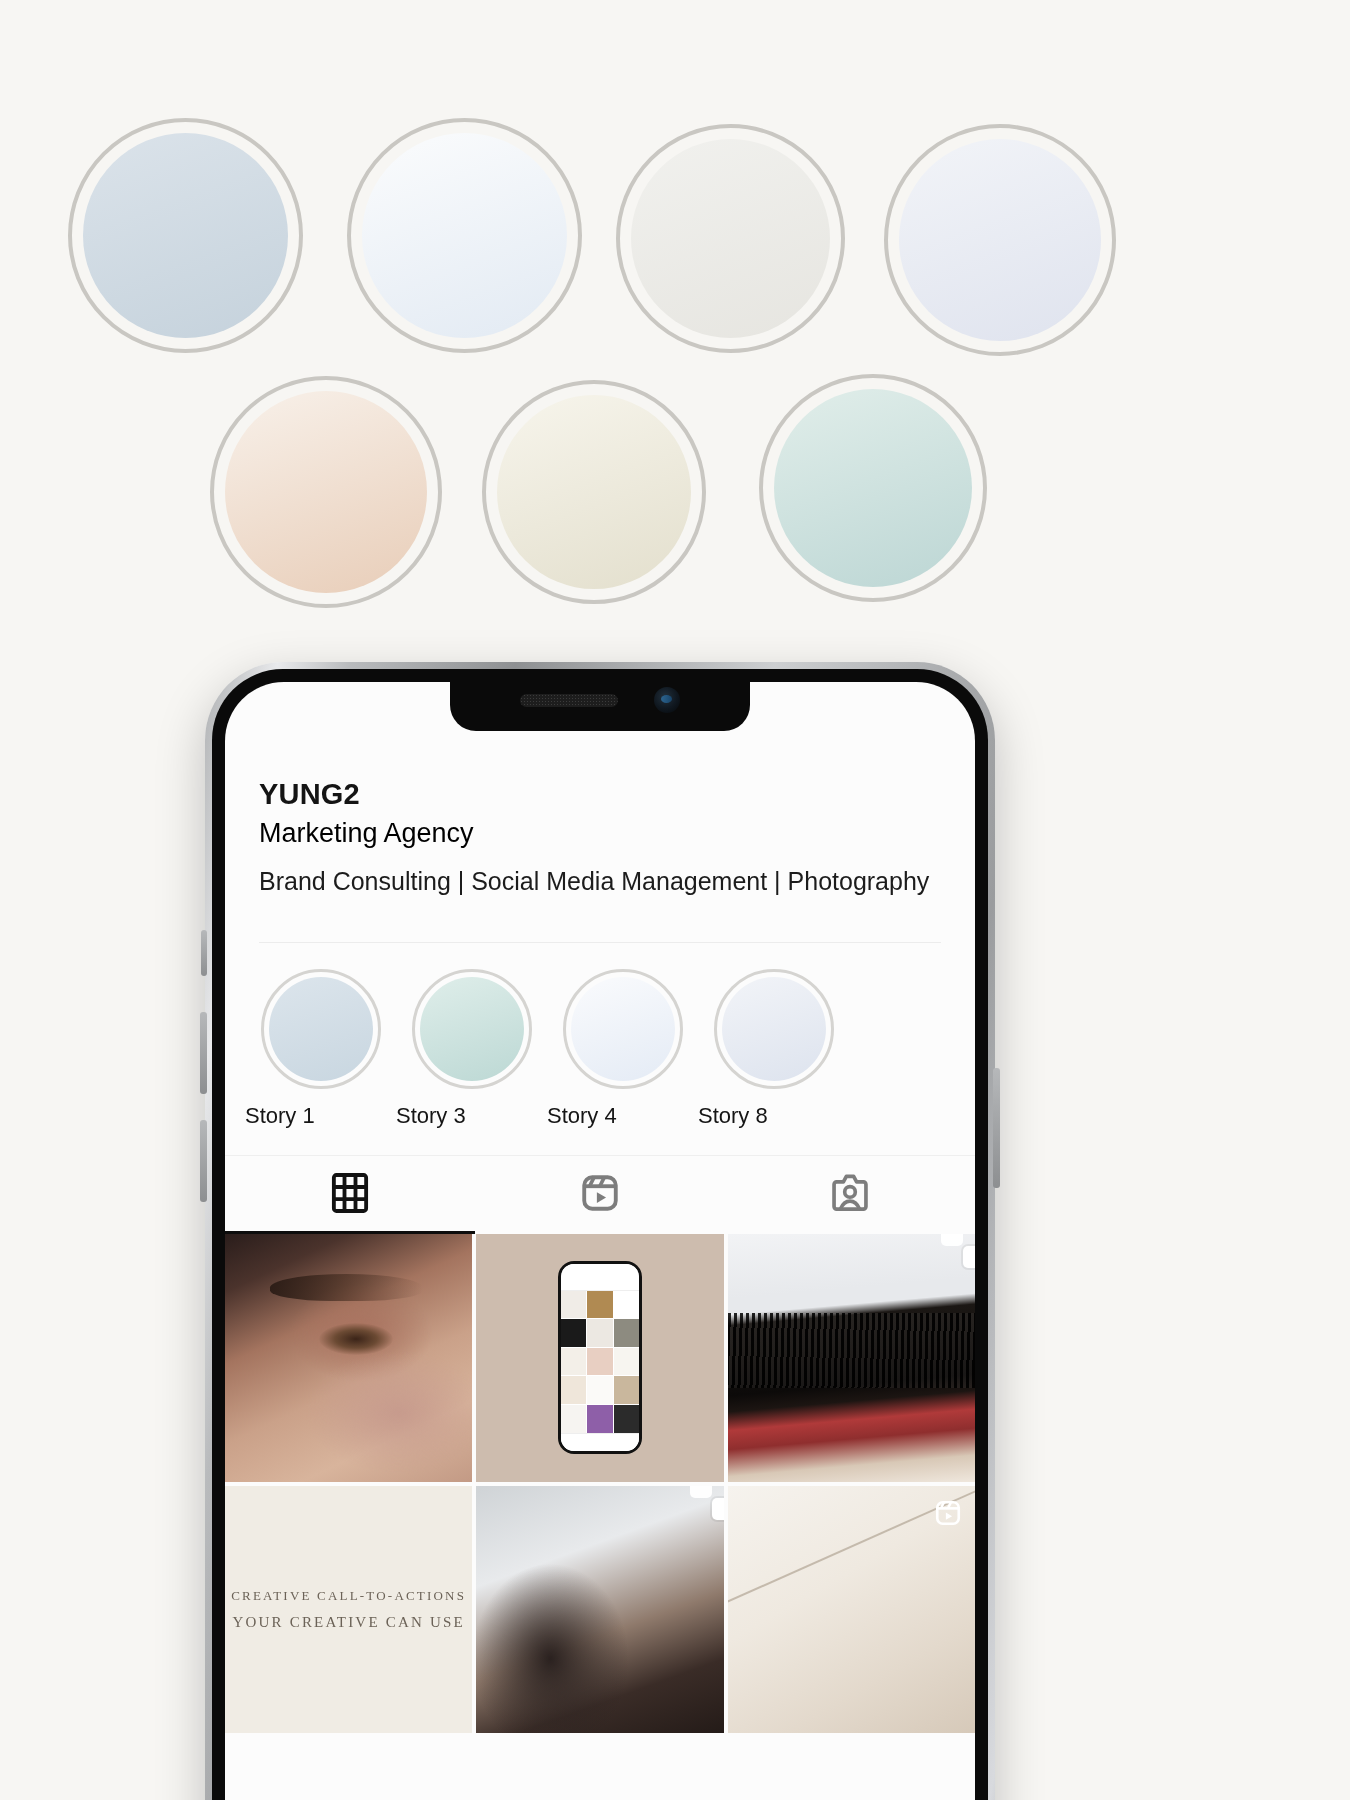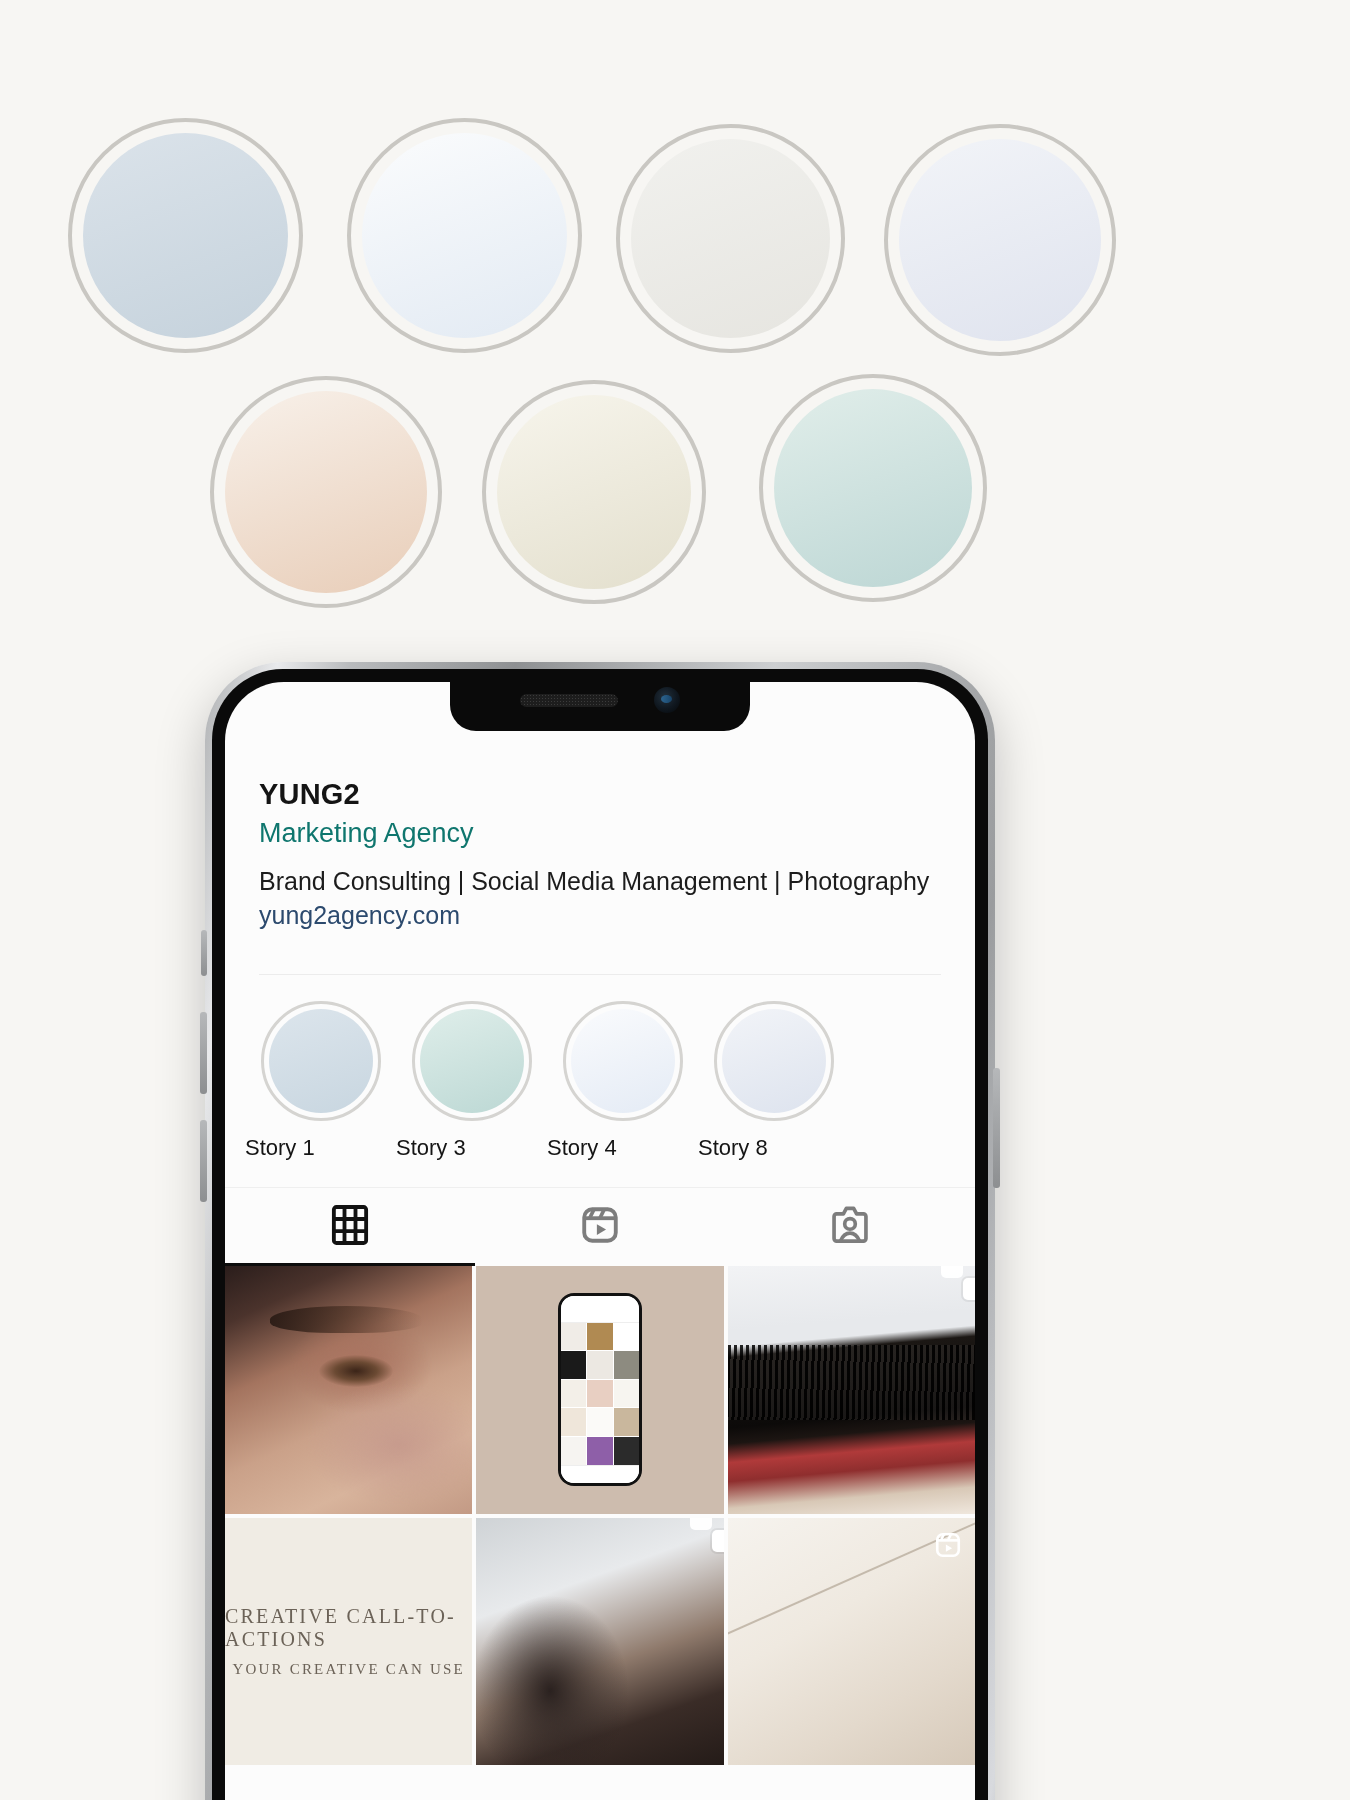--- a/index.html
+++ b/index.html
@@ -80,21 +80,21 @@
   .side-btn { position: absolute; background: linear-gradient(180deg,#b6b8ba,#8d8f91); border-radius: 3px; }
   .sb-mute  { left: -4px; top: 268px;  width: 6px; height: 46px; }
   .sb-vup   { left: -5px; top: 350px;  width: 7px; height: 82px; }
   .sb-vdn   { left: -5px; top: 458px;  width: 7px; height: 82px; }
   .sb-pwr   { right: -5px; top: 406px; width: 7px; height: 120px; }
 
   
   .screen-content { position: absolute; inset: 0; padding: 0; }
   .bio { padding: 96px 34px 0 34px; }
   .handle { font-size: 29px; font-weight: 700; color: #141414; letter-spacing: .2px; }
-  .category { font-size: 27px; color: #0f766e; margin-top: 7px; font-weight: 400; }
+  .category { font-size: 27px; color: #000000; margin-top: 7px; font-weight: 400; }
   .bio-text { font-size: 25px; color: #1c1c1c; margin-top: 16px; line-height: 1.33; }
   .bio-link { font-size: 25px; color: #2c4a6e; margin-top: 3px; font-weight: 500; }
 
   .divider { height: 1px; background: #ececec; margin: 44px 0 0 0; }
 
   
   .highlights {
     display: flex; gap: 0; padding: 26px 0 0 20px;
     overflow: hidden;
   }
@@ -156,21 +156,21 @@
   .mini-bot { background:#fff; border-top:1px solid #eee; }
   .art-lash {
     background:
       linear-gradient(175deg, #f2f3f5 0%, #e7e9ec 24%, #e7e9ec 30%, #1b1714 34%, #0c0a09 60%, #1c1512 66%, #b03a3a 73%, #8f2e2e 80%, #d8c8b6 90%, #efe7dd 100%);
   }
   .art-lash::before{
     content:""; position:absolute; left:0; right:0; top:32%; height:30%;
     background: repeating-linear-gradient(92deg, rgba(0,0,0,.85) 0 3px, rgba(255,255,255,.06) 3px 6px);
   }
   .art-quote { background:#f0ece4; display:flex; flex-direction:column; align-items:center; justify-content:center; gap:10px; }
-  .q1 { font-family:"Liberation Serif", serif; font-size:20px; letter-spacing:2.2px; color:#6b6257; }
+  .q1 { font-family:"Liberation Serif", serif; font-size:13px; letter-spacing:2.2px; color:#6b6257; }
   .q2 { font-family:"Liberation Serif", serif; font-size:15px; letter-spacing:2.2px; color:#6b6257; }
   .art-dark {
     background:
       radial-gradient(ellipse 45% 55% at 30% 70%, #2a211f 0%, rgba(42,33,31,0) 70%),
       linear-gradient(160deg,#cfd3d6 0%, #e8eaec 30%, #8f7a6c 58%, #3a2c27 78%, #241b18 100%);
   }
   .art-light {
     background: linear-gradient(150deg,#f6f3ee 0%, #efe9e0 40%, #e3d9cc 72%, #d6c9b9 100%);
   }
   .art-light::after{
@@ -221,21 +221,20 @@
           <span class="front-cam"></span>
         </div>
 
         <div class="phone-screen">
           <div class="screen-content">
 
             <div class="bio">
               <div class="handle">YUNG2</div>
               <div class="category">Marketing Agency</div>
               <div class="bio-text">Brand Consulting | Social Media Management | Photography</div>
-              <a href="#" class="bio-link" style="text-decoration:none;display:block;">yung2agency.com</a>
               <div class="divider"></div>
             </div>
 
             <div class="highlights">
               <div class="highlight">
                 <div class="hl-ring">
                   <div class="hl-fill" style="background:linear-gradient(160deg,#dce5ec,#c8d6e0);"></div>
                 </div>
                 <div class="hl-label">Story 1</div>
               </div>

